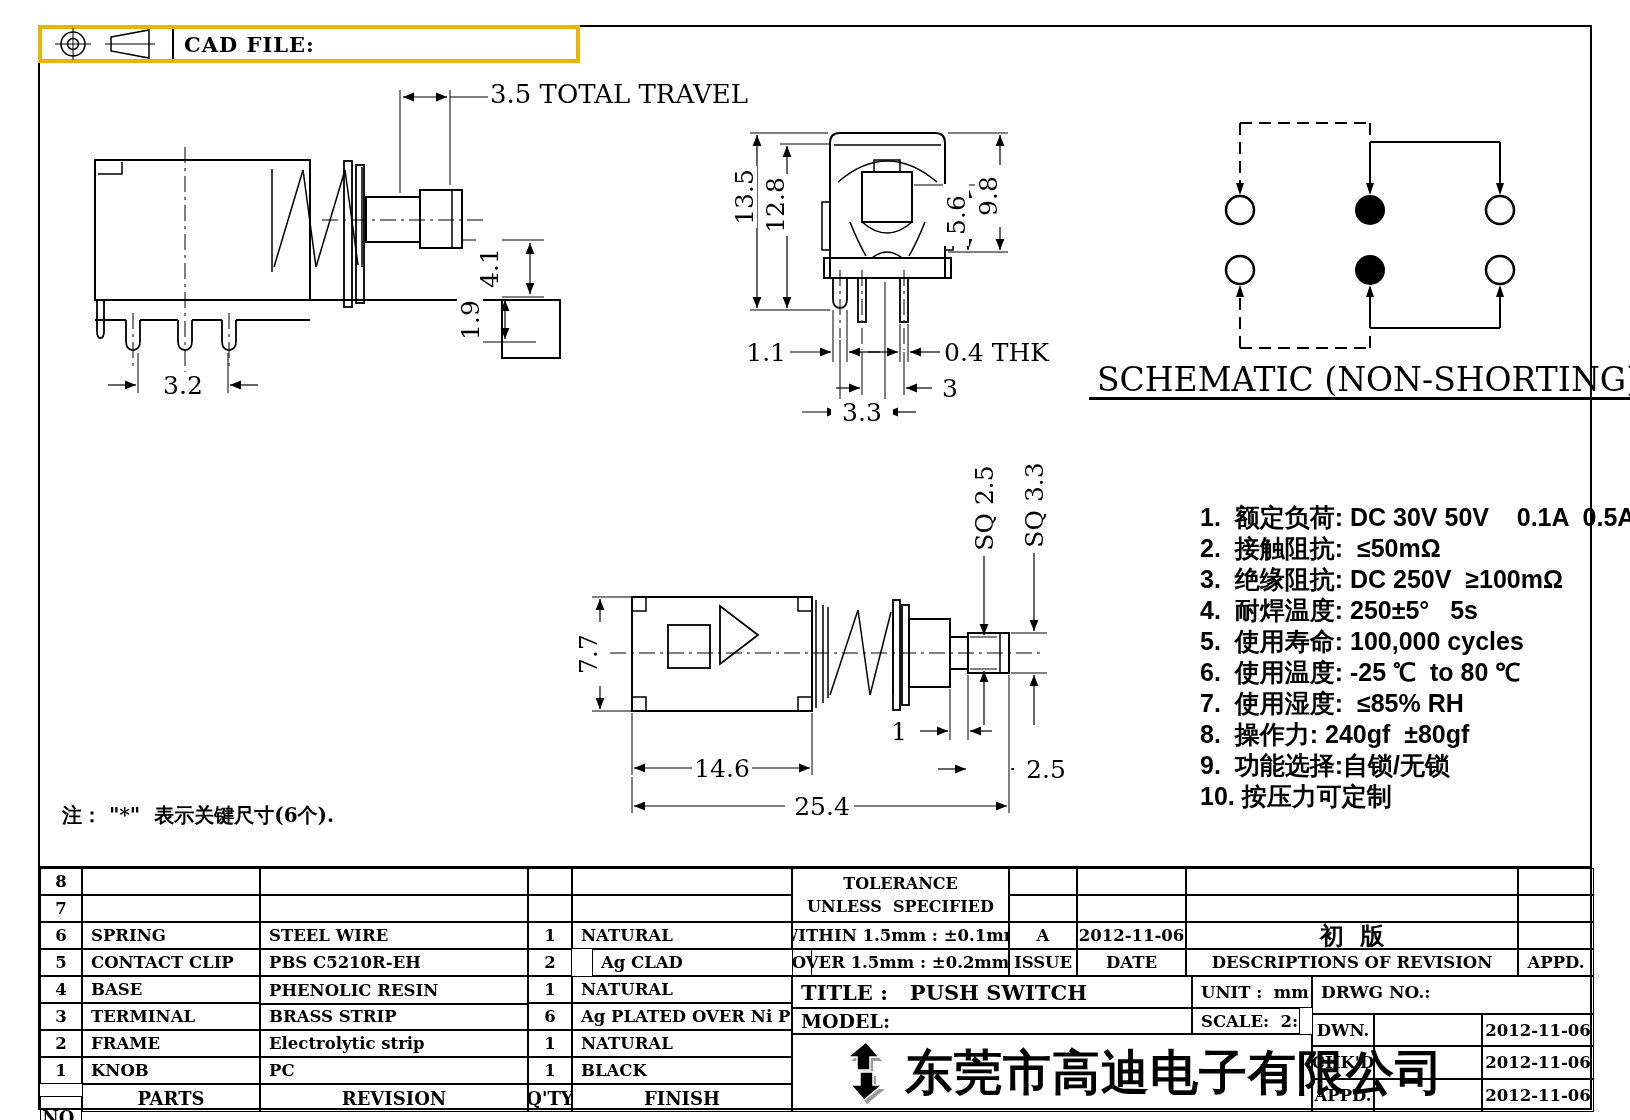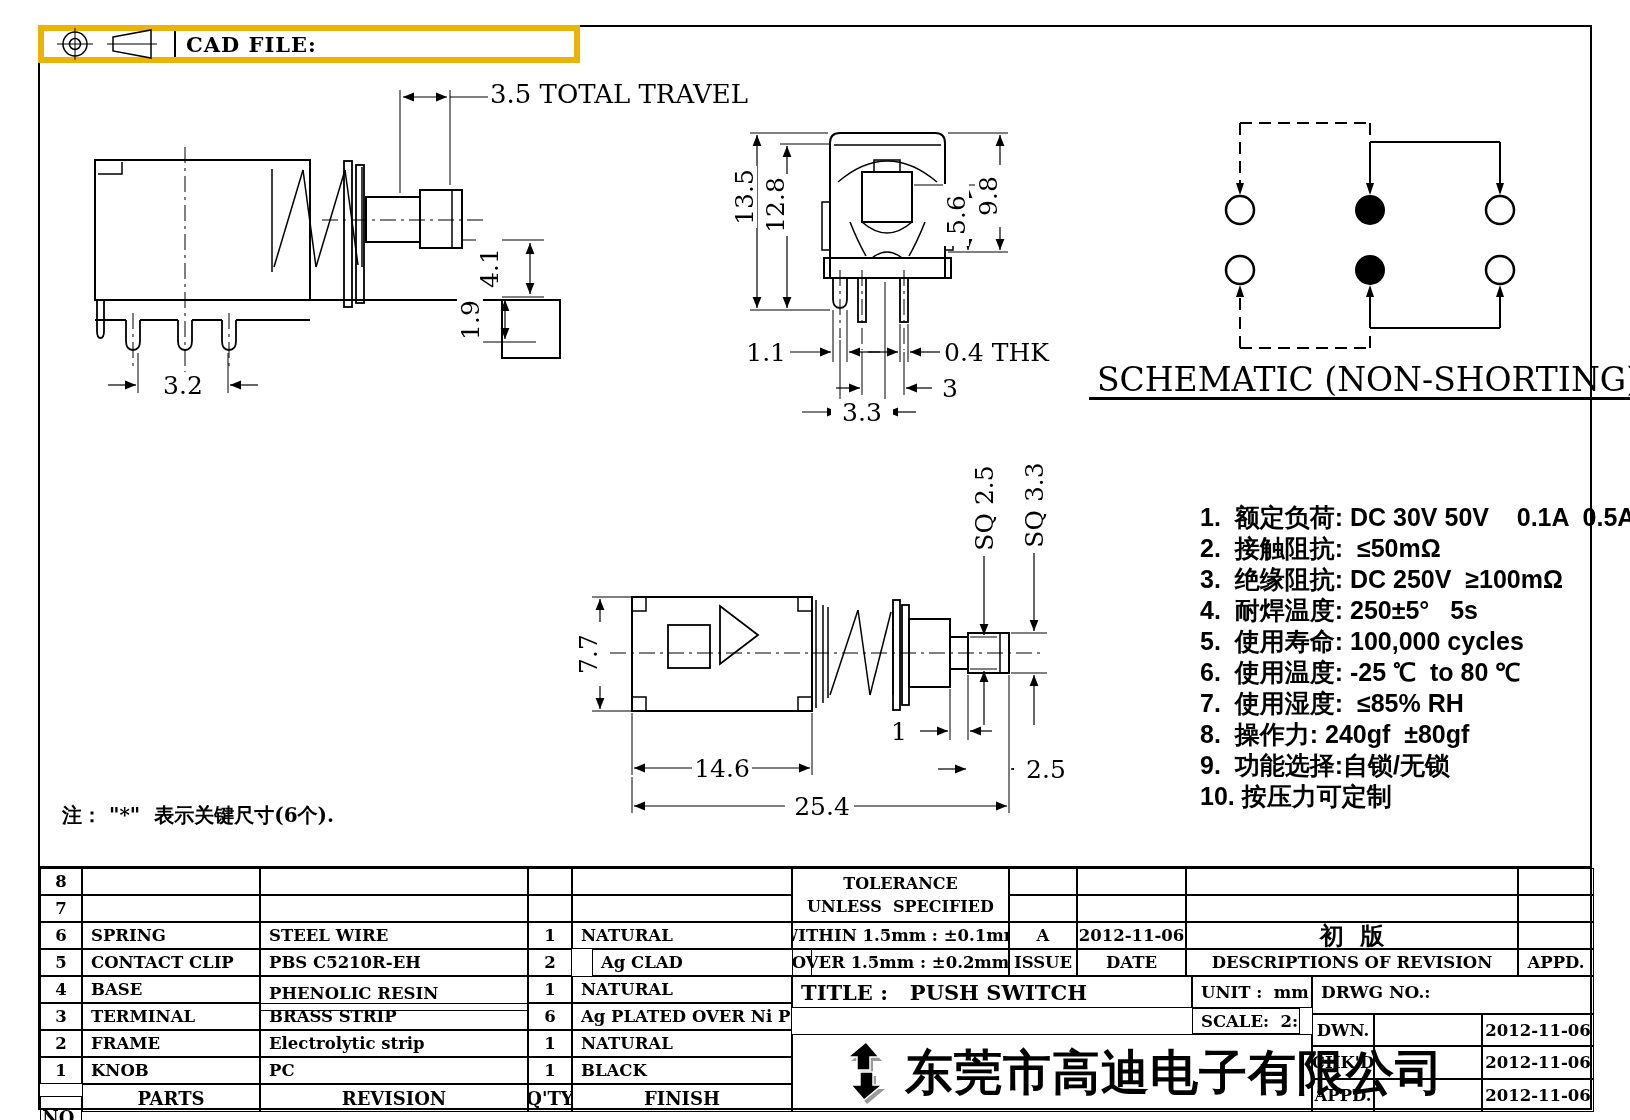--- a/index.html
+++ b/index.html
@@ -1,20 +1,20 @@
 <!DOCTYPE html>
 <html><head>
 <meta charset="utf-8">
 <style>
   *{box-sizing:border-box;margin:0;padding:0}
   html,body{background:#e8e8e8}
   .page{position:relative;width:1630px;height:1120px;background:#fff;color:#000;overflow:hidden;
         font-family:"DejaVu Serif",serif}
   .frame{position:absolute;left:38px;top:25px;width:1554px;height:1085px;border:2px solid #000}
-  .hdrbox{position:absolute;left:38px;top:25px;width:542px;height:38px;border:6px solid #eab308;display:flex}
+  .hdrbox{position:absolute;left:38px;top:25px;width:542px;height:38px;border:4px solid #eab308;display:flex}
   .hdr-sym{width:132px;height:100%;border-right:2px solid #000;display:flex;align-items:center;justify-content:center}
   .hdr-lbl{flex:1;display:flex;align-items:center;padding-left:10px;font-weight:700;font-size:21px;letter-spacing:1px}
   svg{position:absolute;overflow:visible}
   .ln{stroke:#000;fill:none}
   .o2{stroke-width:2}
   .o18{stroke-width:1.8}
   .o15{stroke-width:1.5}
   .ext{stroke-width:1}
   .dimln{stroke-width:1.2}
   .cl{stroke-width:1;stroke-dasharray:16 5 3 5}
@@ -339,21 +339,21 @@
     <div class="cell pl" style="left:532px;top:54px;width:220px;height:27px">NATURAL</div>
 
     <div class="cell ctr" style="left:0;top:81px;width:42px;height:27px">5</div>
     <div class="cell pl" style="left:42px;top:81px;width:178px;height:27px">CONTACT CLIP</div>
     <div class="cell pl" style="left:220px;top:81px;width:268px;height:27px">PBS C5210R-EH</div>
     <div class="cell ctr" style="left:488px;top:81px;width:44px;height:27px">2</div>
     <div class="cell pl" style="left:552px;top:81px;width:220px;height:27px">Ag CLAD</div>
 
     <div class="cell ctr" style="left:0;top:108px;width:42px;height:27px">4</div>
     <div class="cell pl" style="left:42px;top:108px;width:178px;height:27px">BASE</div>
-    <div class="cell pl" style="left:220px;top:108px;width:268px;height:35px">PHENOLIC RESIN</div>
+    <div class="cell pl" style="left:220px;top:108px;width:268px;height:29px">PHENOLIC RESIN</div>
     <div class="cell ctr" style="left:488px;top:108px;width:44px;height:27px">1</div>
     <div class="cell pl" style="left:532px;top:108px;width:220px;height:27px">NATURAL</div>
 
     <div class="cell ctr" style="left:0;top:135px;width:42px;height:27px">3</div>
     <div class="cell pl" style="left:42px;top:135px;width:178px;height:27px">TERMINAL</div>
     <div class="cell pl" style="left:220px;top:135px;width:268px;height:27px">BRASS STRIP</div>
     <div class="cell ctr" style="left:488px;top:135px;width:44px;height:27px">6</div>
     <div class="cell pl" style="left:532px;top:135px;width:220px;height:27px">Ag PLATED OVER Ni PLATED</div>
 
     <div class="cell ctr" style="left:0;top:162px;width:42px;height:27px">2</div>
@@ -394,20 +394,21 @@
     <div class="cell" style="left:1478px;top:54px;width:76px;height:27px"></div>
 
     <div class="cell ctr" style="left:752px;top:81px;width:217px;height:27px">OVER 1.5mm : ±0.2mm</div>
     <div class="cell ctr" style="left:969px;top:81px;width:68px;height:27px">ISSUE</div>
     <div class="cell ctr" style="left:1037px;top:81px;width:109px;height:27px">DATE</div>
     <div class="cell ctr" style="left:1146px;top:81px;width:332px;height:27px">DESCRIPTIONS OF REVISION</div>
     <div class="cell ctr" style="left:1478px;top:81px;width:76px;height:27px">APPD.</div>
 
     <div class="cell pl" style="left:752px;top:108px;width:400px;height:32px;font-size:21px">TITLE :   PUSH SWITCH</div>
     <div class="cell pl" style="left:1152px;top:108px;width:120px;height:32px">UNIT :  mm</div>
+    <div class="cell pl" style="left:752px;top:140px;width:400px;height:26px;font-size:19px">MODEL:</div>
     <div class="cell pl" style="left:1152px;top:140px;width:108px;height:26px">SCALE:  2:1</div>
 
     <div class="company">
       <svg style="position:static;margin:0 10px 0 42px" width="60" height="66" viewBox="0 0 60 66">
         <g fill="#9a9a9a" transform="translate(3,4)">
           <path d="M31,2 L13,17 H22 V30 H35 V17 H44 Z"></path>
           <path d="M29,60 L47,45 H38 V32 H25 V45 H16 Z"></path>
         </g>
         <g fill="#000" stroke="#fff" stroke-width="1.5">
           <path d="M31,2 L13,17 H22 V30 H35 V17 H44 Z"></path>

